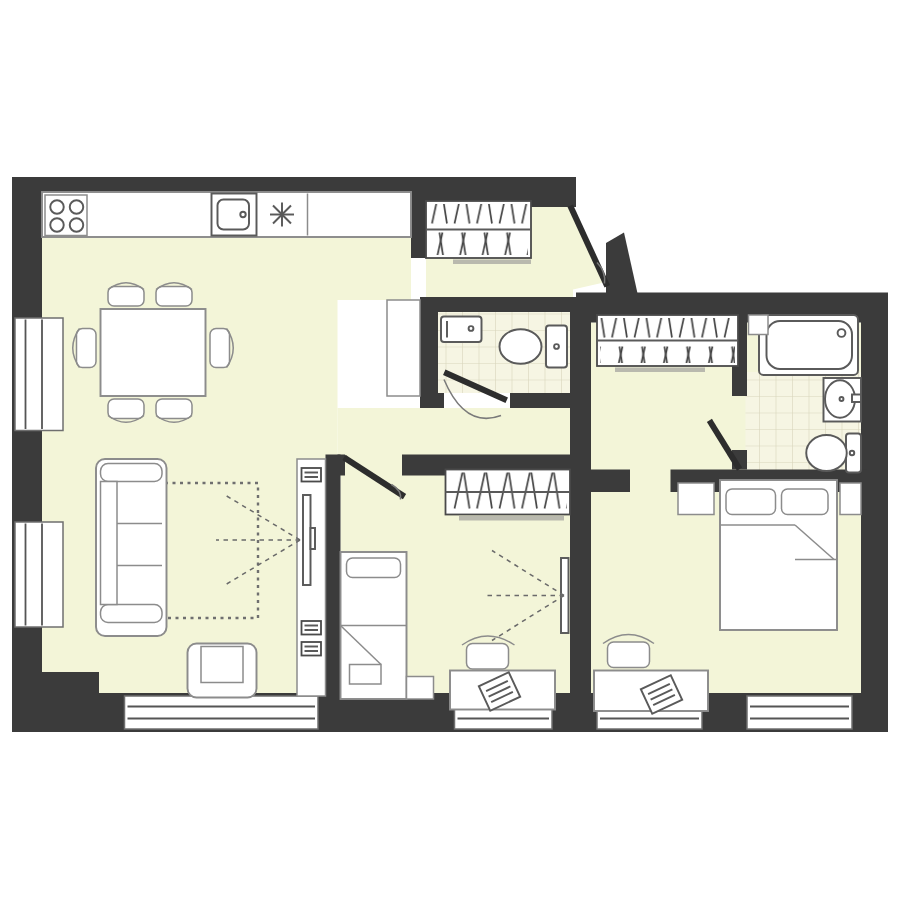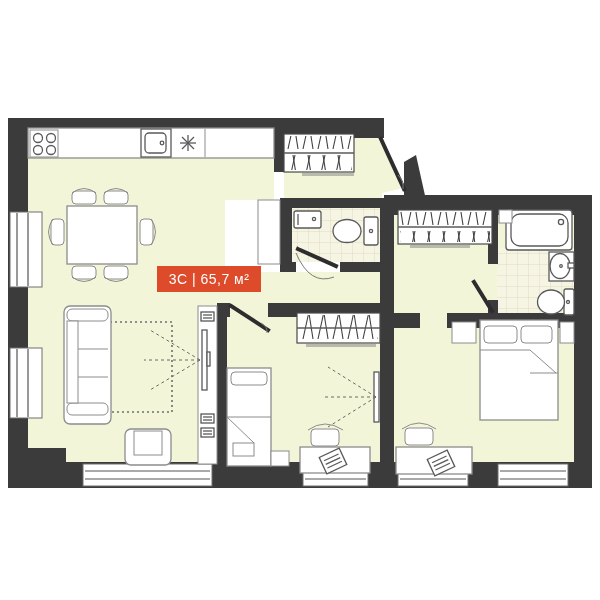--- a/index.html
+++ b/index.html
@@ -315,14 +315,13 @@
       <g transform="rotate(-25 441 463)">
         <rect class="fix" x="430" y="454" width="22" height="18"></rect>
         <line class="fixline" x1="433" y1="459" x2="449" y2="459"></line>
         <line class="fixline" x1="433" y1="463" x2="449" y2="463"></line>
         <line class="fixline" x1="433" y1="467" x2="449" y2="467"></line>
       </g>
     </g>
   </g>
 </svg>
 
-<div class="area-label">3С | 65,7 м²</div>
 </div>
 
 </body></html>

